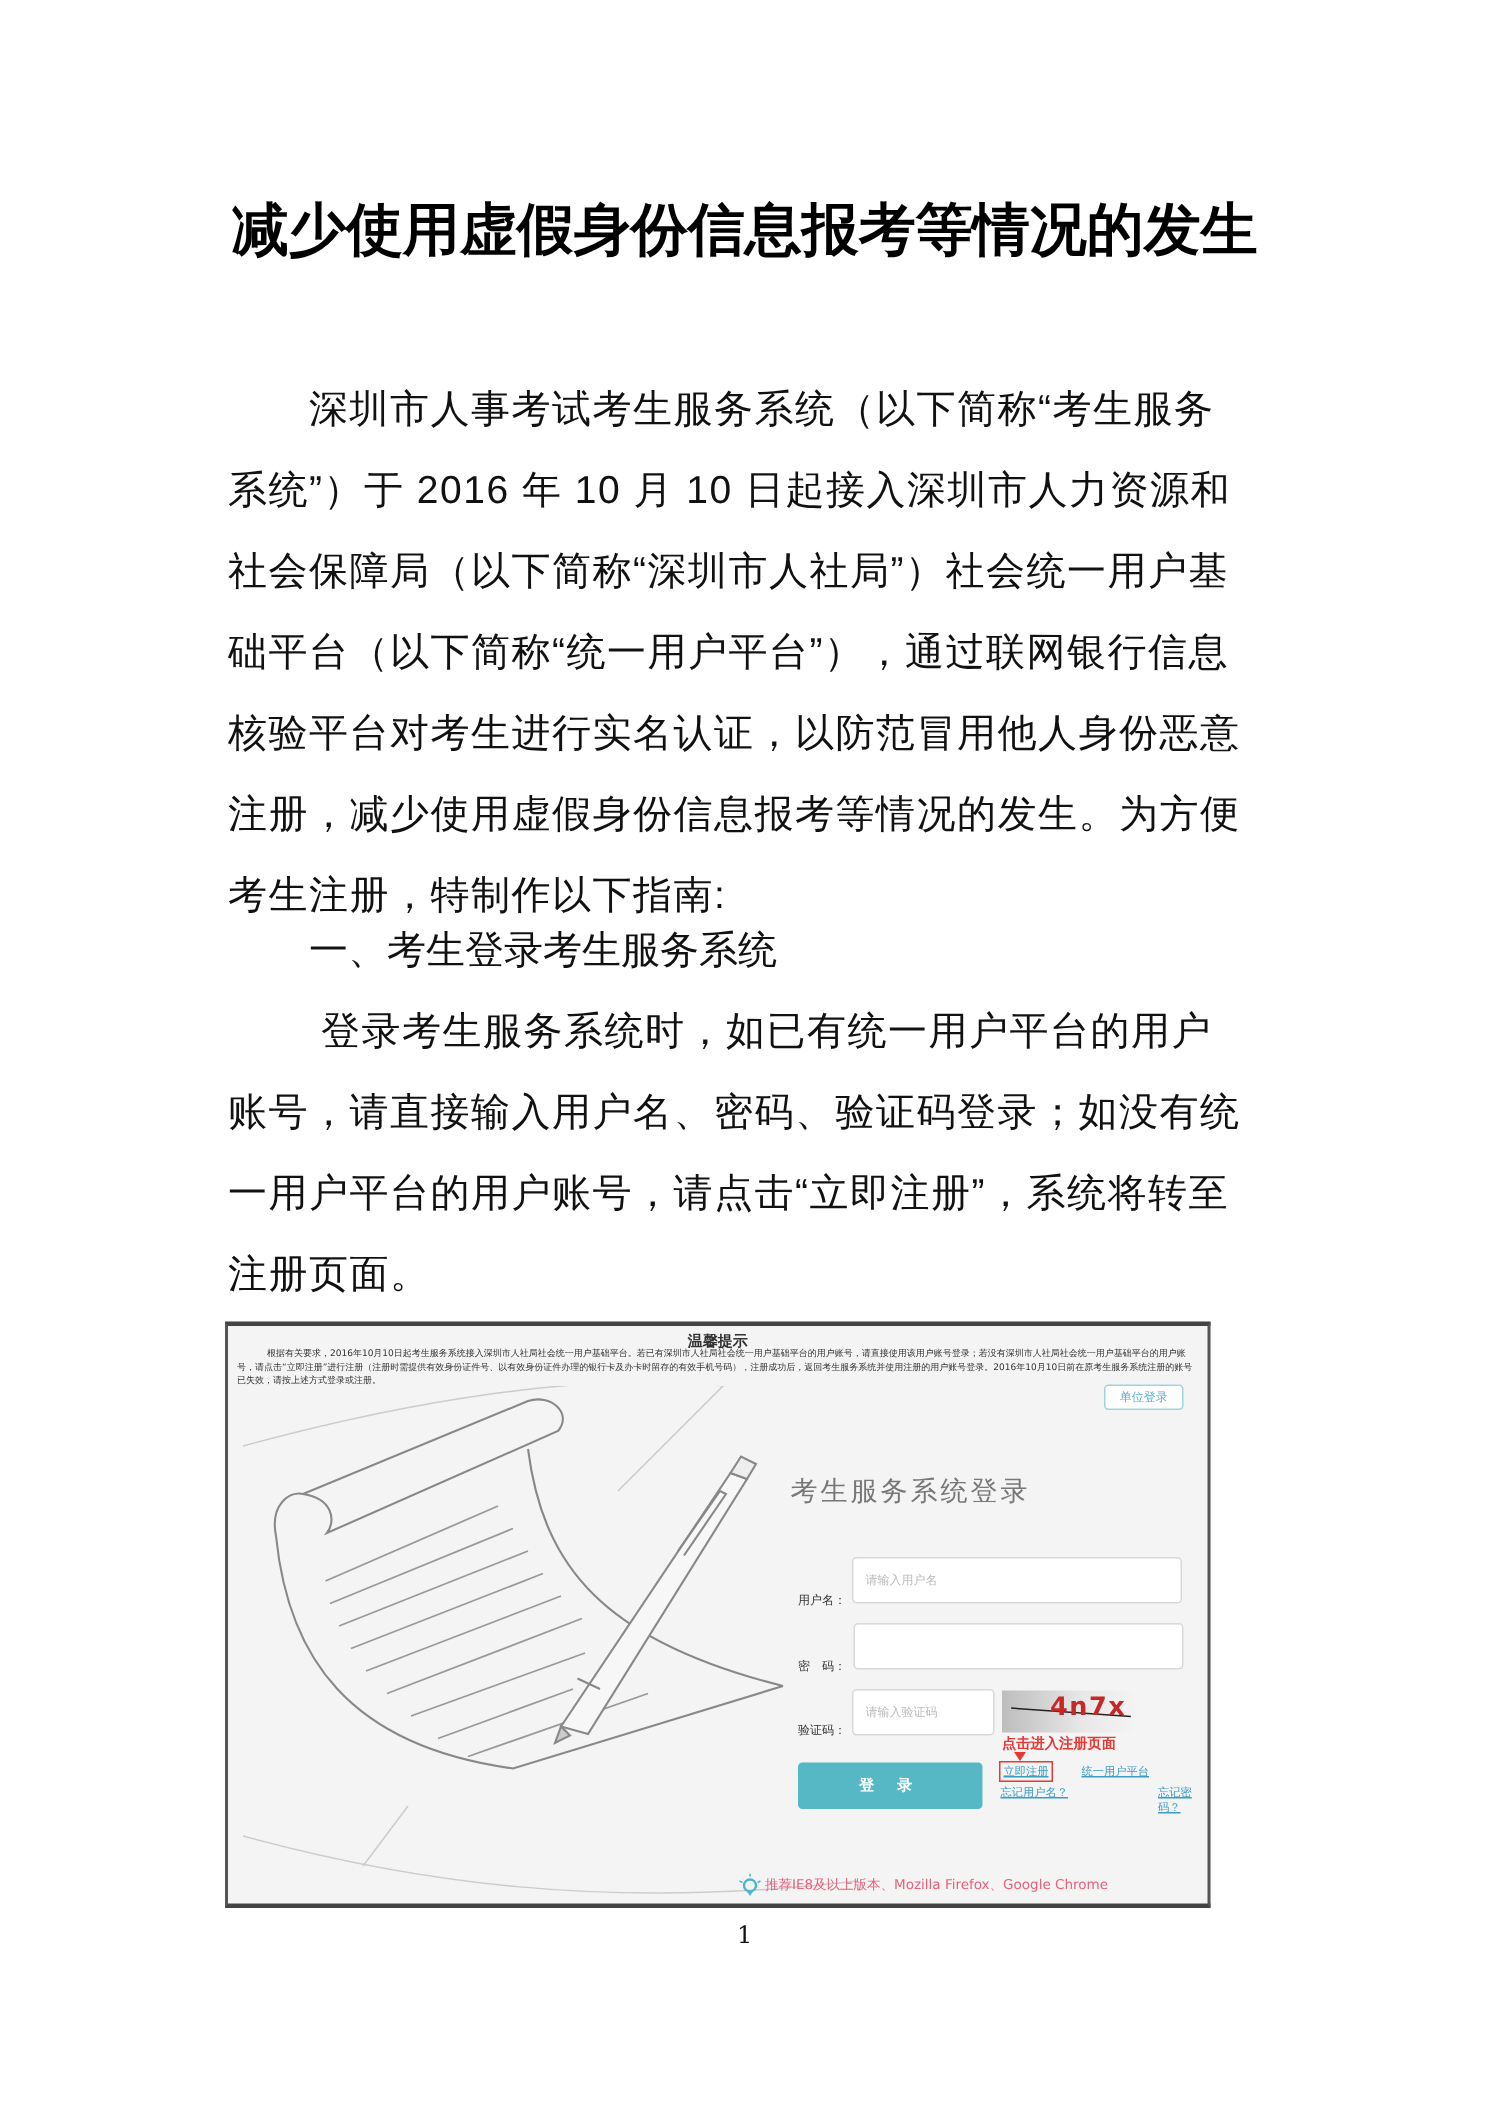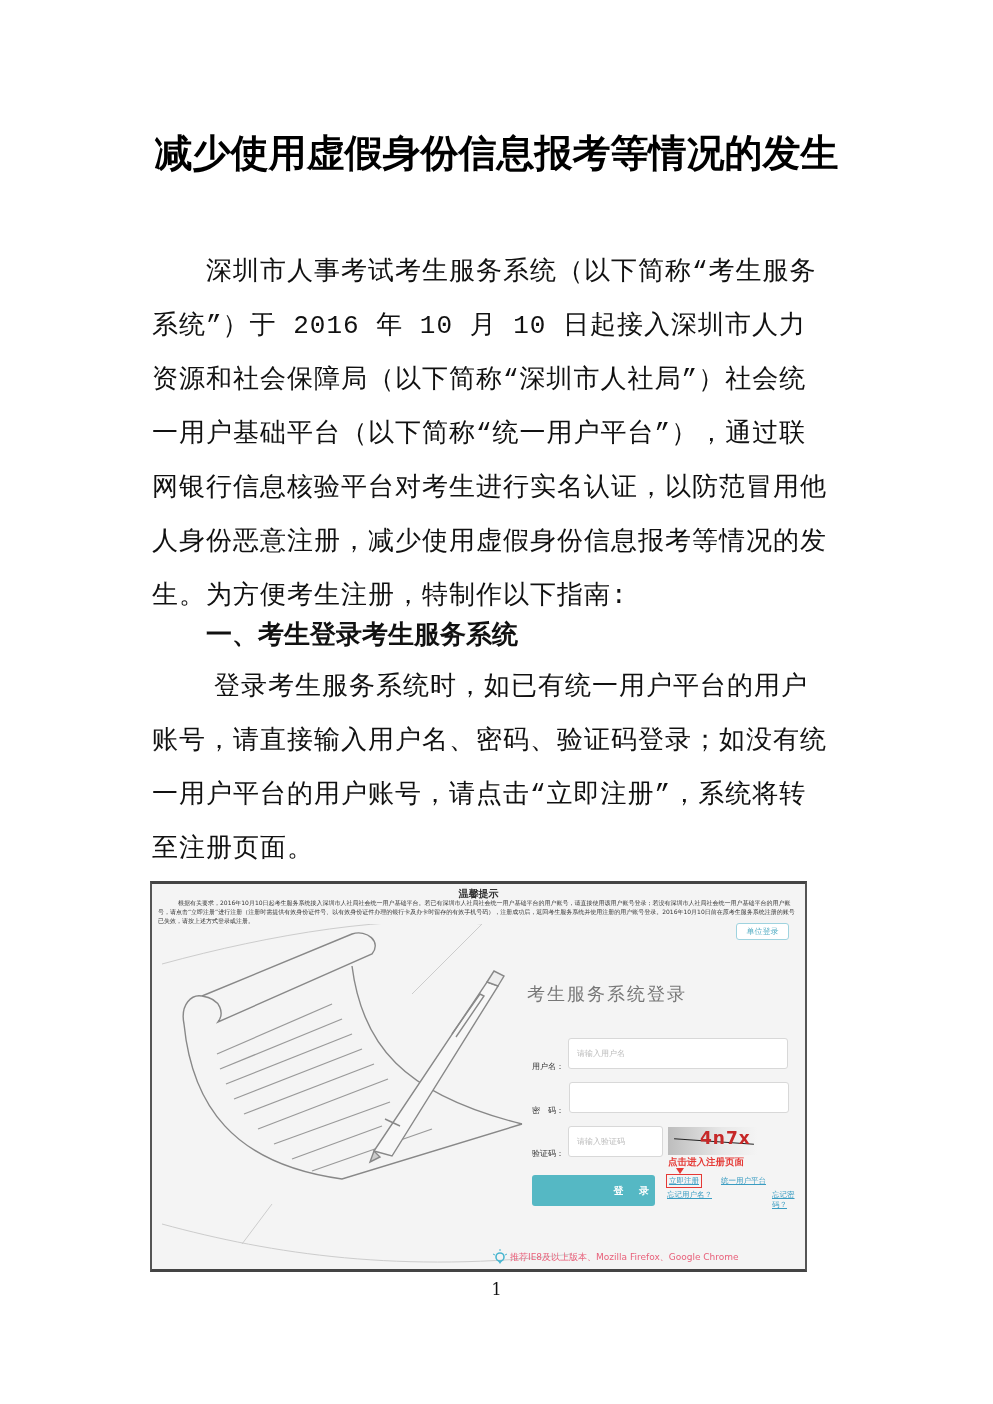--- a/index.html
+++ b/index.html
@@ -6,28 +6,28 @@
   html, body { width: 993px; height: 1404px; background: #ffffff; }
   body { position: relative; font-family: "DejaVu Serif", "Liberation Serif", serif; color: #111; overflow: hidden; }
 
   .doc-title {
     position: absolute; left: 0; top: 128px; width: 993px; text-align: center;
     font-family: "DejaVu Serif", serif; font-weight: bold; font-size: 38px; letter-spacing: 0px; color: #000;
   }
 
   .para {
     position: absolute; left: 152px; width: 680px;
-    font-family: Liberation Mono, monospace; font-size: 26px; line-height: 54px; color: #111;
+    font-family: Liberation Sans, sans-serif; font-size: 26px; line-height: 54px; color: #111;
     letter-spacing: 1px;
   }
   .para .indent { display: inline-block; width: 54px; }
   .para-1 { top: 245px; }
   .section-heading {
     position: absolute; left: 206px; top: 614px;
-    font-family: "DejaVu Sans", sans-serif; font-weight: bold; font-size: 26px; line-height: 40px; color: #111;
+    font-family: "DejaVu Sans", sans-serif; font-weight: normal; font-size: 26px; line-height: 40px; color: #111;
   }
   .para-2 { top: 660px; }
   .para-2 .indent { width: 62px; }
 
   
   .shot {
     position: absolute; left: 150px; top: 881px; width: 657px; height: 391px;
     border: 2px solid #555; border-top: 3px solid #444; border-bottom: 3px solid #444;
     background: #f4f4f4; overflow: hidden;
   }
@@ -71,21 +71,21 @@
     position: absolute; left: 516px; top: 272px;
     font-family: "DejaVu Sans", sans-serif; font-size: 9.5px; font-weight: bold; color: #e53935;
   }
   .annotation-arrow {
     position: absolute; left: 524px; top: 284px; width: 0; height: 0;
     border-left: 4px solid transparent; border-right: 4px solid transparent; border-top: 6px solid #e53935;
   }
   .login-button {
     position: absolute; left: 380px; top: 291px; width: 123px; height: 31px; border-radius: 3px;
     background: #55b8c4; color: #fff; font-family: "DejaVu Sans", sans-serif; font-size: 10px; font-weight: bold;
-    text-align: right; line-height: 31px; letter-spacing: 6px;
+    text-align: center; line-height: 31px; letter-spacing: 6px;
   }
   .link {
     position: absolute; font-family: "DejaVu Sans", sans-serif; font-size: 7.5px; color: #3b9dc2; text-decoration: underline;
   }
   .register-link { left: 514px; top: 290px; padding: 1px 2px; border: 1px solid #e53935; }
   .browser-tip {
     position: absolute; left: 340px; top: 365px;
     font-family: "DejaVu Sans", sans-serif; font-size: 9px; color: #e8607a;
   }
   .bulb { display: inline-block; vertical-align: middle; margin-right: 2px; }

